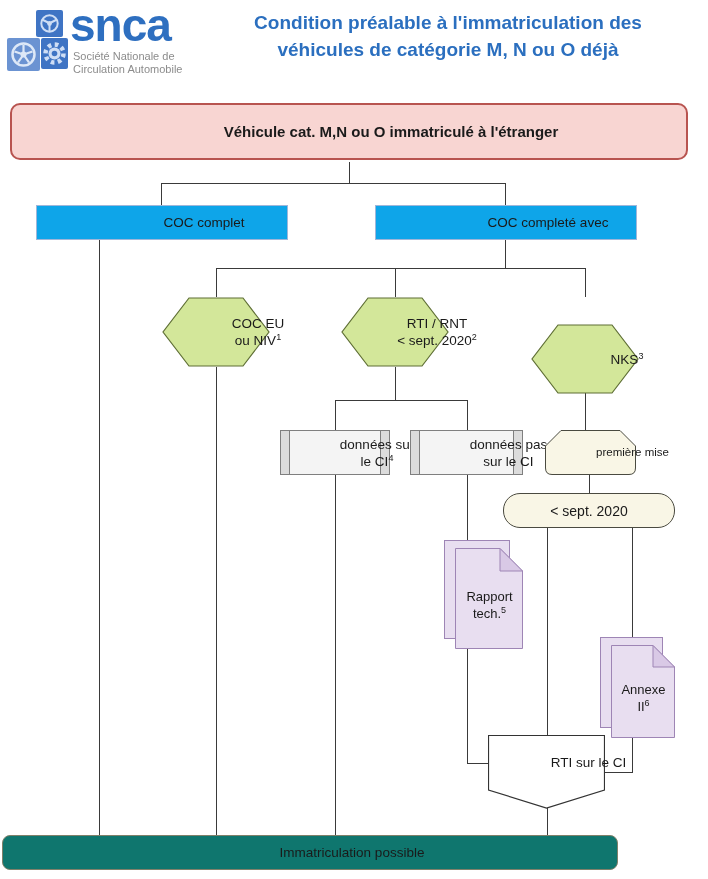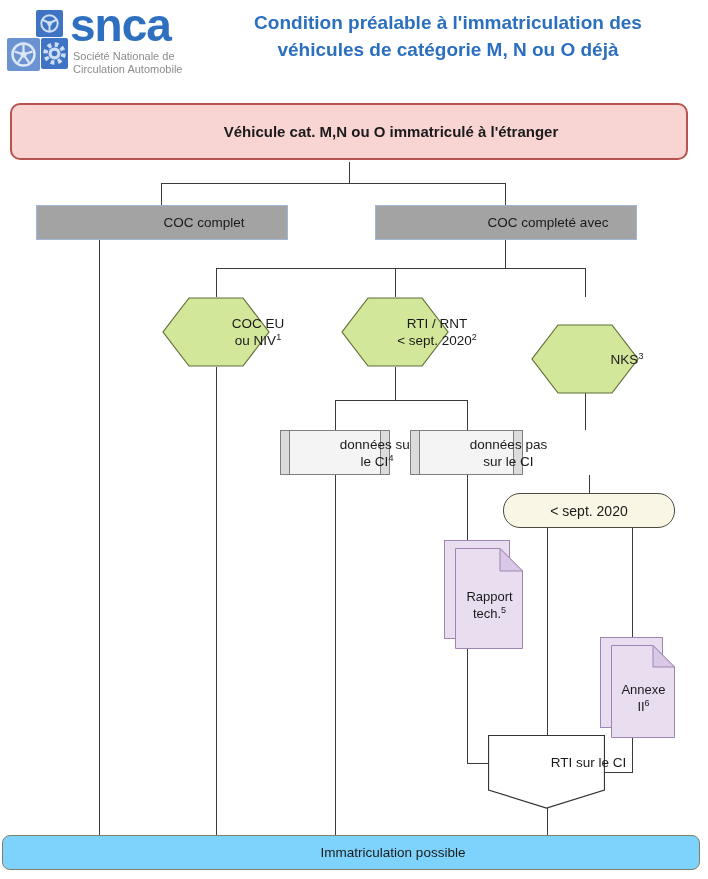--- a/index.html
+++ b/index.html
@@ -22,21 +22,21 @@
     flex-direction:column;align-items:center;justify-content:center;text-align:center;
     font-size:13.5px;line-height:17px;padding-left:42px;}
   sup{font-size:9px;vertical-align:super;line-height:0;}
 
   
   #root-box{position:absolute;left:10px;top:103px;width:678px;height:57px;
     background:#f8d5d2;border:2px solid #b85450;border-radius:10px;box-sizing:border-box;}
   #root-box .shape-text{font-weight:bold;font-size:15px;}
 
   
-  .branch-box{position:absolute;top:205px;height:35px;background:#a3a3a3;
+  .branch-box{position:absolute;top:205px;height:35px;background:#0ea5e9;
     border:1px solid #9fb6d9;box-sizing:border-box;}
   #box-coc-complet{left:36px;width:252px;}
   #box-coc-complete-avec{left:375px;width:262px;}
 
   
   .hex{position:absolute;top:297px;width:108px;height:70px;}
   #hex-coc-eu{left:162px;} #hex-rti-rnt{left:341px;} #hex-nks{left:531px;margin-top:27px;}
 
   
   .proc{position:absolute;top:430px;height:45px;background:#f4f4f4;
@@ -64,22 +64,22 @@
   #doc-annexe{left:600px;top:637px;width:75px;height:101px;}
   .doc .doc-text{position:absolute;text-align:center;font-size:13px;line-height:17px;width:100%;}
   #doc-rapport .doc-text{left:6px;top:48px;}
   #doc-annexe .doc-text{left:6px;top:44px;}
 
   
   #pentagon-rti{position:absolute;left:488px;top:735px;width:117px;height:74px;}
   #pentagon-rti .shape-text{height:55px;}
 
   
-  #result-bar{position:absolute;left:2px;top:835px;width:698px;height:35px;
-    background:#7dd3fc;border:1px solid #80806a;border-radius:8px;box-sizing:border-box;}
+  #result-bar{position:absolute;left:2px;top:835px;width:616px;height:35px;
+    background:#0f766e;border:1px solid #80806a;border-radius:8px;box-sizing:border-box;}
 </style>
 </head>
 <body>
 
 <div id="stage">
 
   <div id="logo-block">
     <svg class="logo-sq" style="left:36px;top:10px;" width="27" height="27">
       <rect x="0" y="0" width="27" height="27" rx="2" fill="#3f74c4"></rect>
       <circle cx="13.5" cy="13.5" r="8.2" fill="none" stroke="#cfdef5" stroke-width="2"></circle>
@@ -192,20 +192,26 @@
   </div>
   <div id="proc-donnees-pas" class="proc">
     <div class="strip l"></div>
     <div class="strip r"></div>
     <div class="shape-text">
       <div><span>données pas</span></div>
       <div><span>sur le CI</span></div>
     </div>
   </div>
 
+  <div id="card-premiere">
+    <svg width="91" height="45">
+      <path d="M 0.5,16 L 16,0.5 L 75,0.5 L 90.5,16 L 90.5,38 Q 90.5,44.5 84,44.5 L 7,44.5 Q 0.5,44.5 0.5,38 Z" fill="#f9f6e6" stroke="#4a4a40" stroke-width="1"></path>
+    </svg>
+    <div class="shape-text">première mise</div>
+  </div>
 
   <div id="pill-dates">
     <div class="cell">&lt; sept. 2020</div>
   </div>
 
   <div id="doc-rapport" class="doc">
     <svg width="79" height="109">
       <rect x="0.5" y="0.5" width="65" height="98" fill="#e8def0" stroke="#9e85b5" stroke-width="1"></rect>
       <path d="M 11.5,8.5 L 56,8.5 L 78.5,31 L 78.5,108.5 L 11.5,108.5 Z" fill="#e8def0" stroke="#9e85b5" stroke-width="1"></path>
       <path d="M 56,8.5 L 56,31 L 78.5,31 Z" fill="#d9c9e6" stroke="#9e85b5" stroke-width="1"></path>

